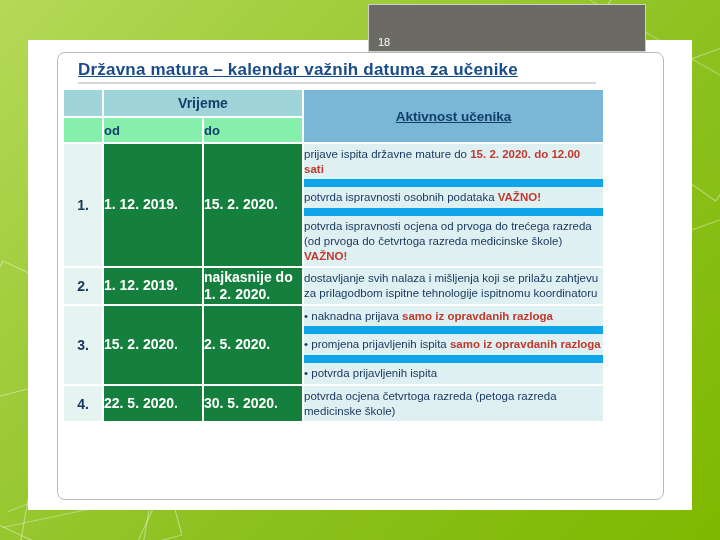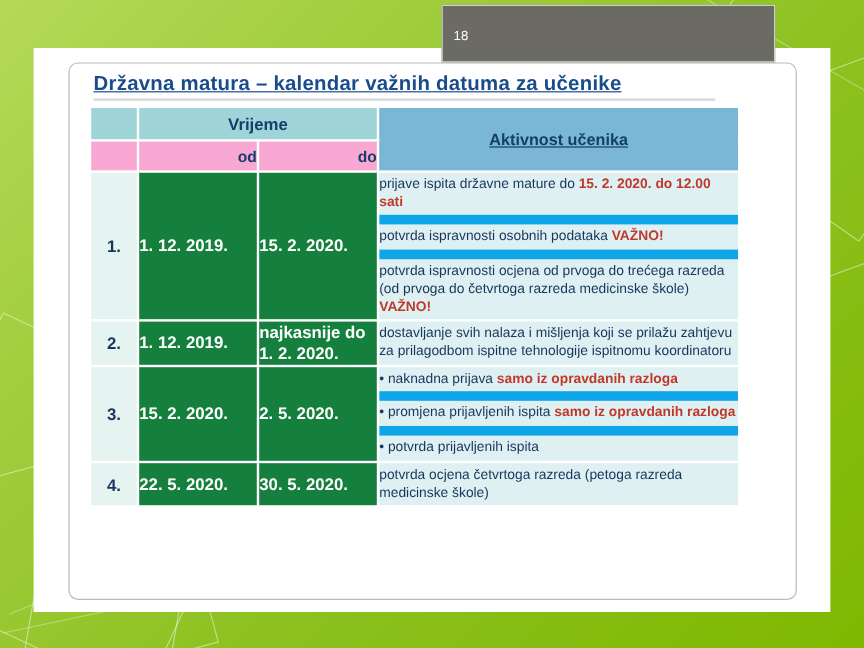--- a/index.html
+++ b/index.html
@@ -46,63 +46,63 @@
   }
 
   
   #slide-number-band{
     position:absolute;left:368px;top:4px;width:278px;height:48px;
     background:#6b6b64;
     border:1px solid #cfcfcf;
     box-sizing:border-box;
   }
   #slide-number{
-    position:absolute;left:378px;top:24px;
+    position:absolute;left:378px;top:36px;
     color:#ffffff;font-size:11px;font-family:"Liberation Sans",sans-serif;
   }
 
   
   #doc-title{
     position:absolute;left:78px;top:60px;width:560px;
     font-family:"Liberation Sans",sans-serif;
     font-size:17px;font-weight:bold;color:#1a4c8b;
     letter-spacing:0.2px;
     white-space:nowrap;
     text-decoration:underline;
   }
   #title-underline{
     position:absolute;left:78px;top:82px;width:518px;height:2px;background:#d8d8d8;
   }
 
   
   #matura-table{
-    position:absolute;left:74px;top:88px;
+    position:absolute;left:62px;top:88px;
     border-collapse:collapse;
     table-layout:fixed;
     width:541px;
   }
   #matura-table td,#matura-table th{
     border:2px solid #ffffff;
     padding:0;
     vertical-align:middle;
   }
   .th-top{
     background:#9fd5d8;
     color:#123f6b;
     font-size:14px;
     font-weight:bold;
     text-align:center;
     height:26px;
   }
   .th-sub{
-    background:#f9a8d4;
+    background:#86efac;
     color:#123f6b;
     font-size:13px;
     font-weight:bold;
-    text-align:right;
+    text-align:left;
     height:24px;
   }
   .th-act{
     background:#7ab7d6;
     color:#123f6b;
     font-size:13.5px;
     font-weight:bold;
     text-align:center;
     text-decoration:underline;
   }

